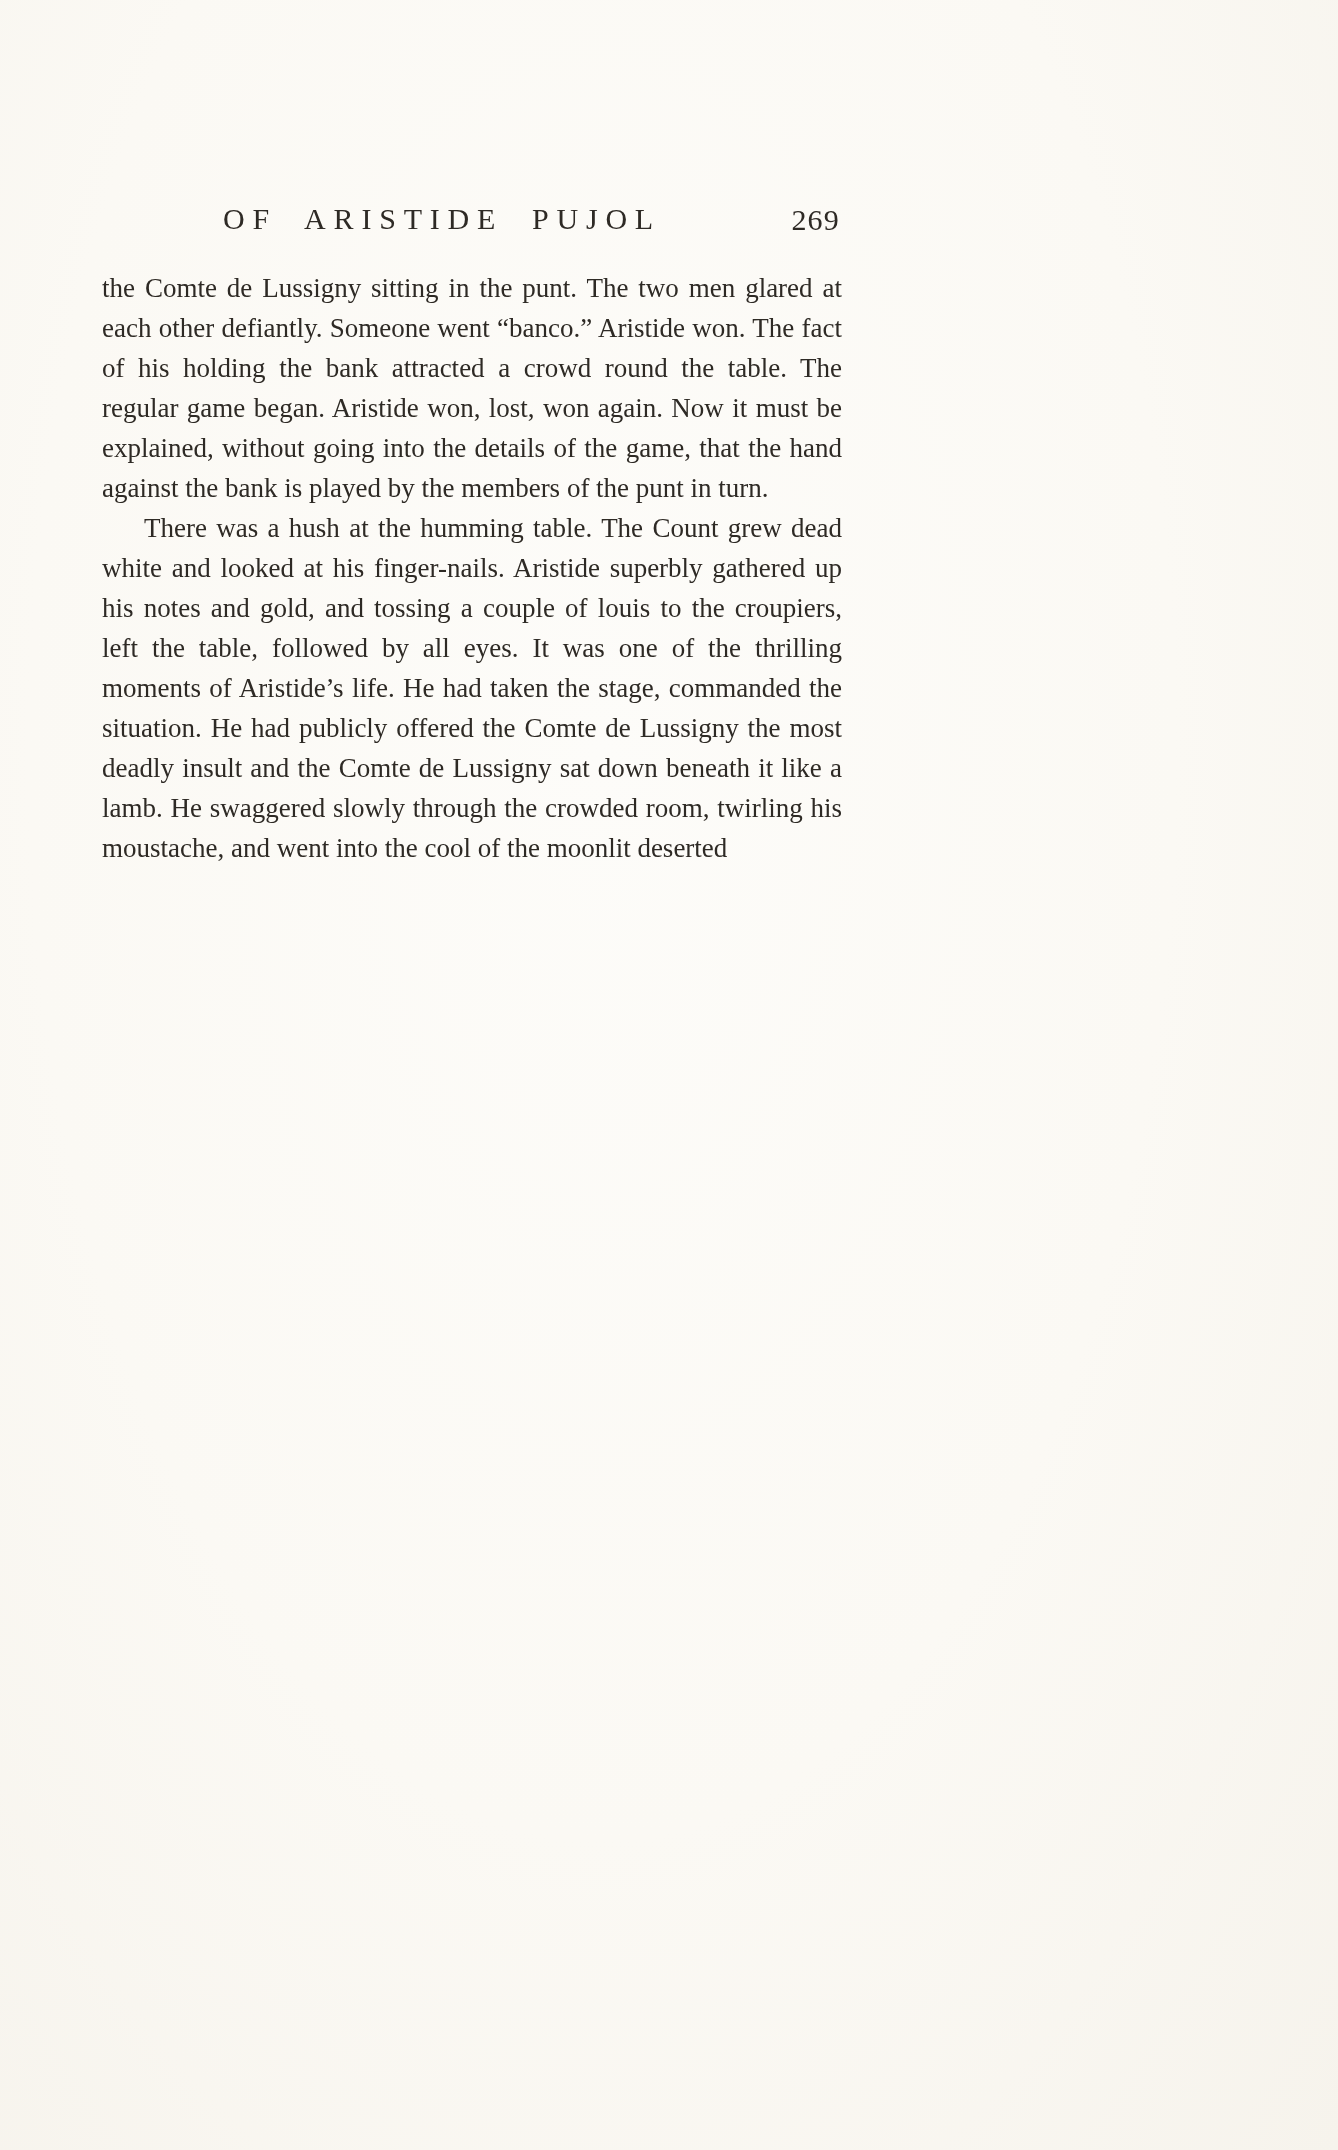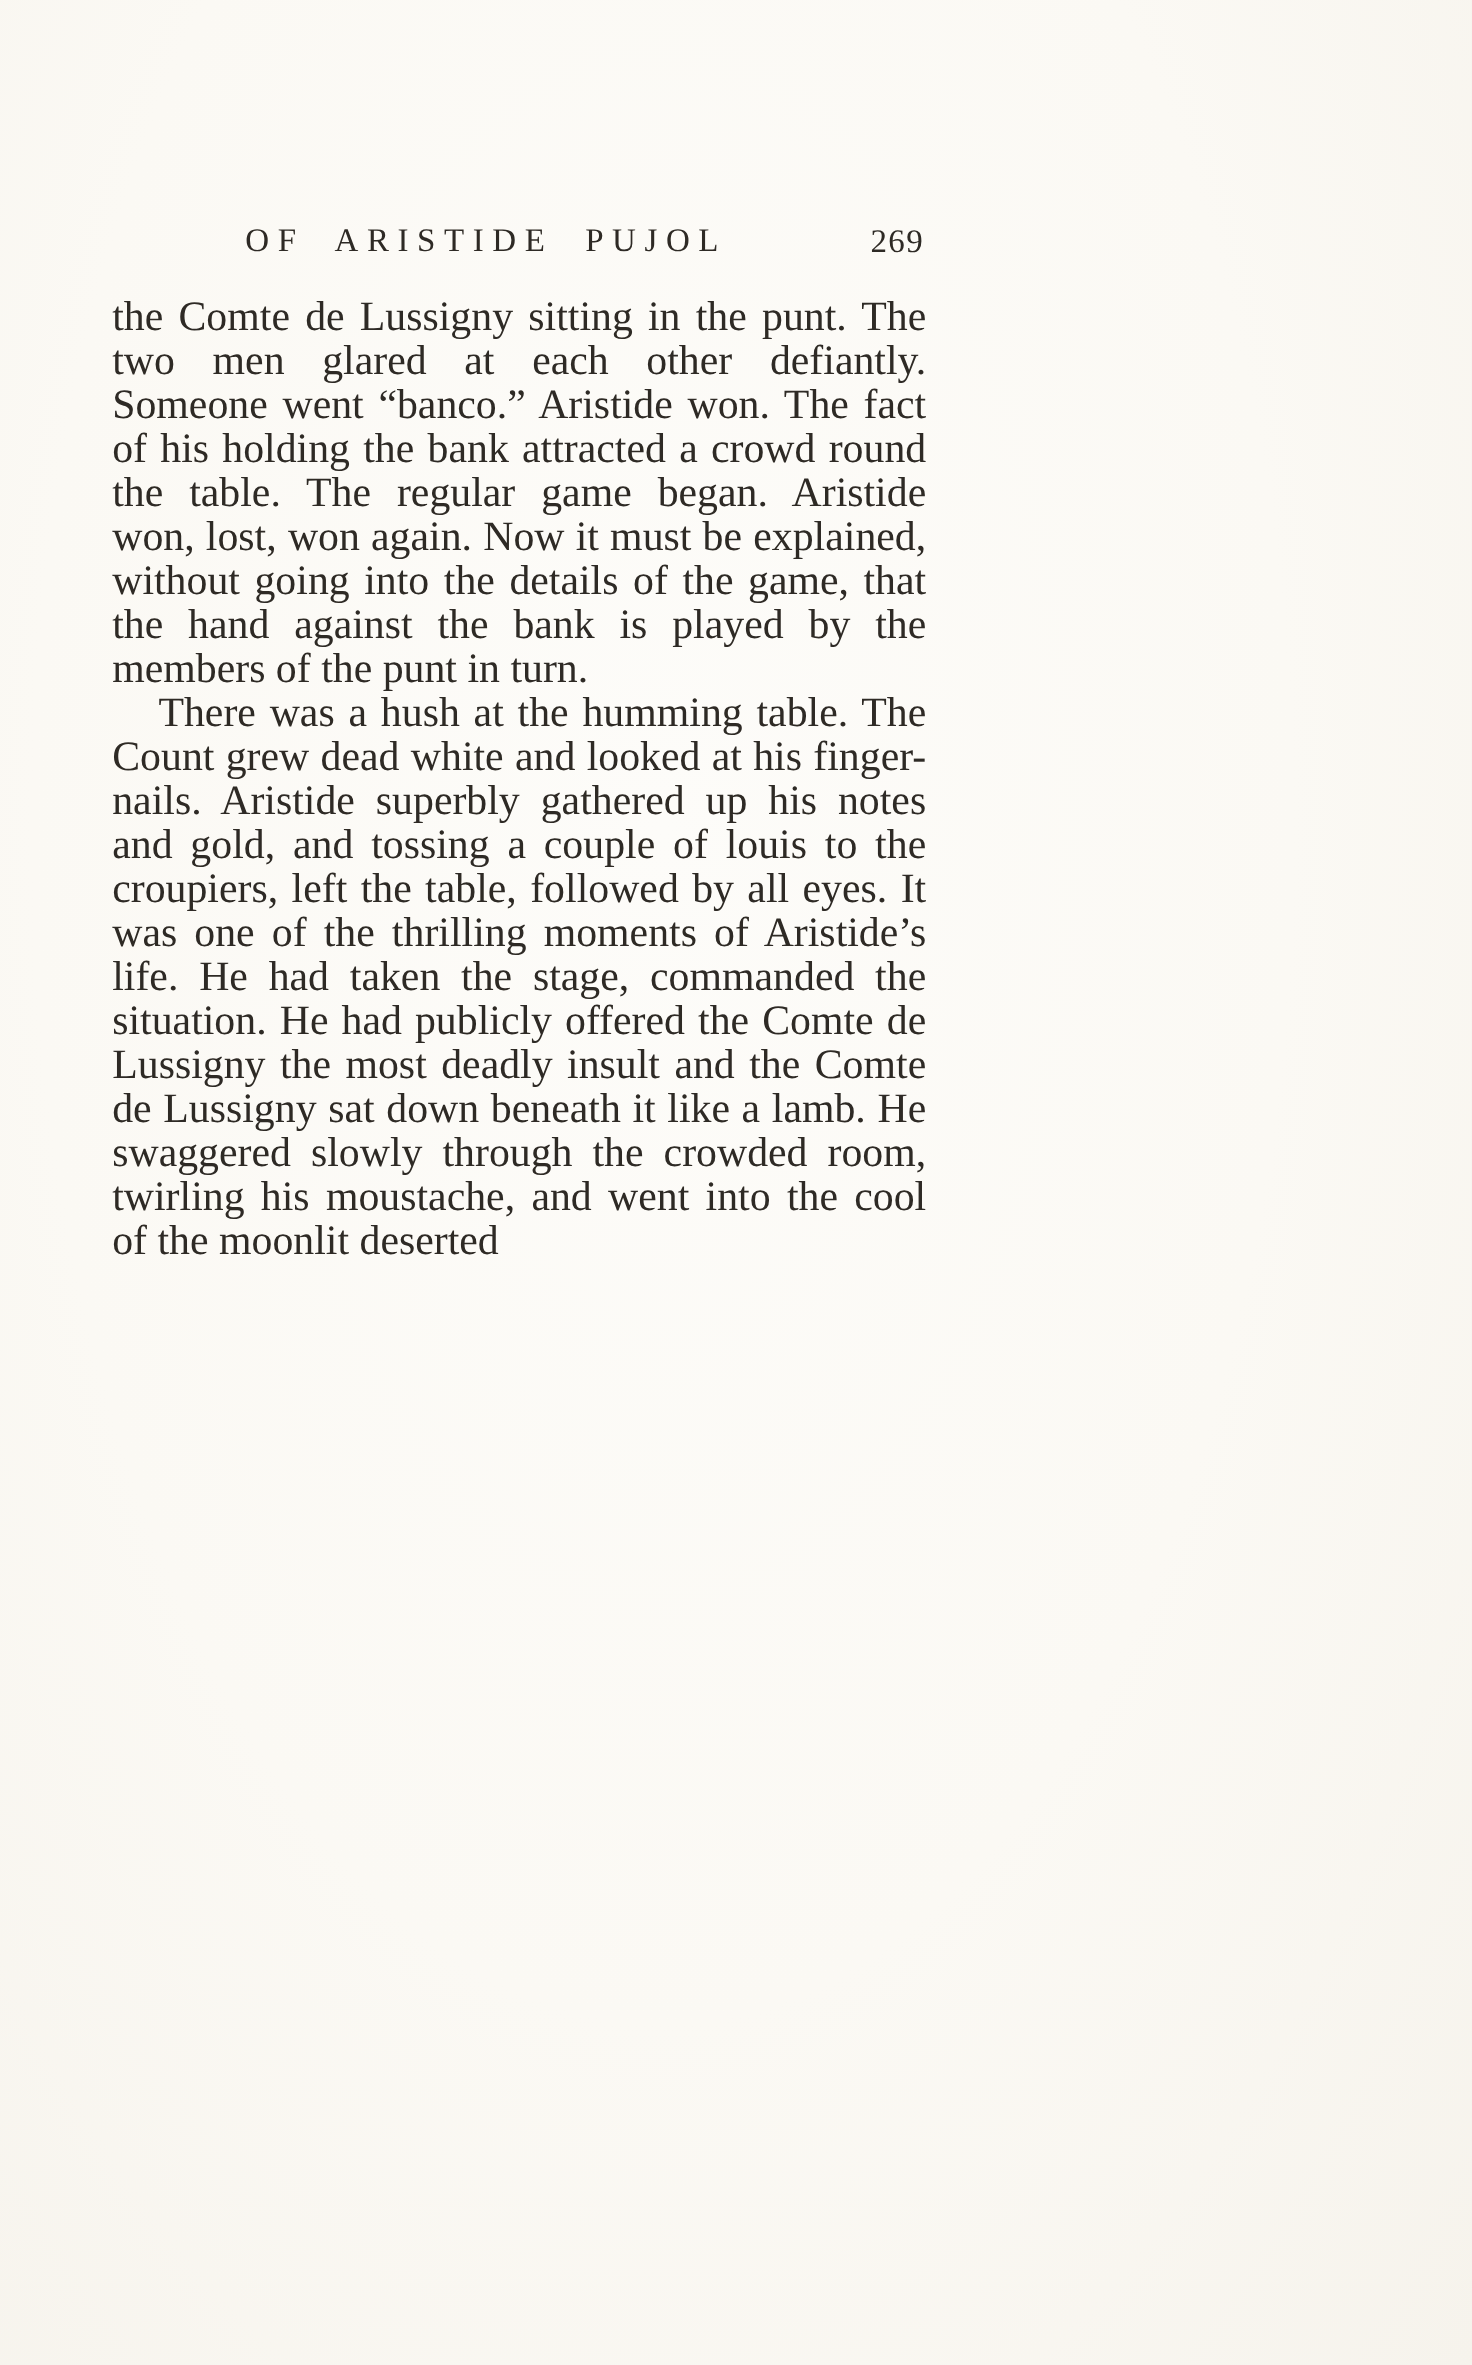--- a/index.html
+++ b/index.html
@@ -40,21 +40,21 @@
   }
   .page-number {
     position: absolute;
     right: 2px;
     top: 1px;
     font-size: 30px;
     letter-spacing: 0.04em;
   }
   .body-text {
     margin-top: 22px;
-    font-size: 38px;
+    font-size: 27px;
     line-height: 40px;
     text-align: justify;
   }
   .para {
     margin: 0;
     text-indent: 42px;
   }
   .para.no-indent {
     text-indent: 0;
   }

